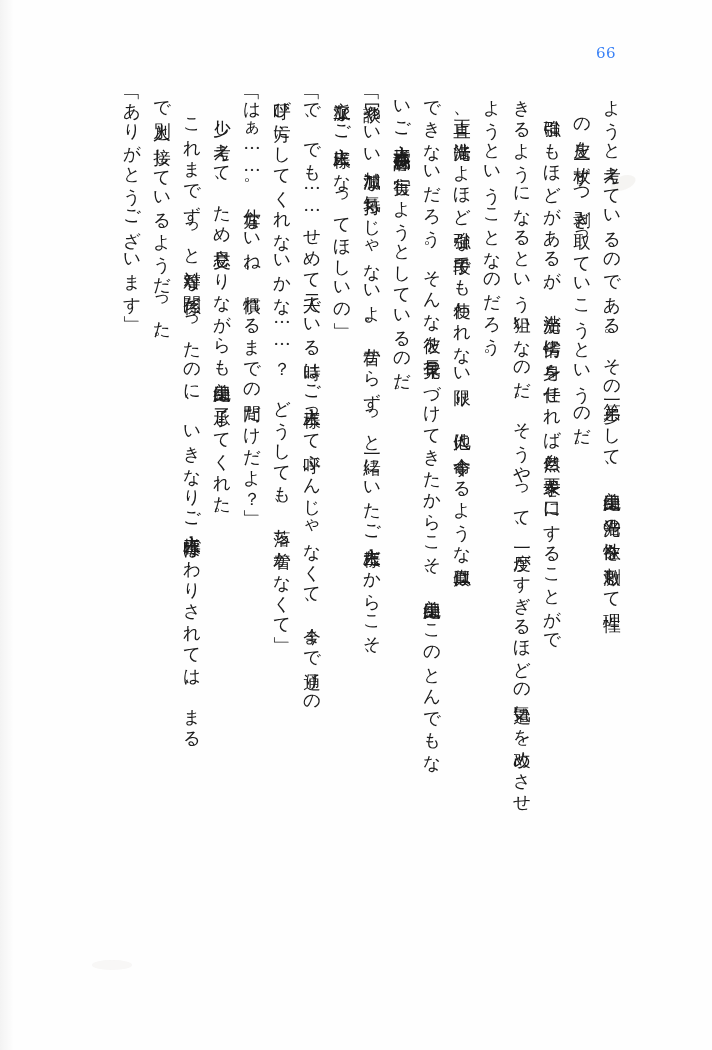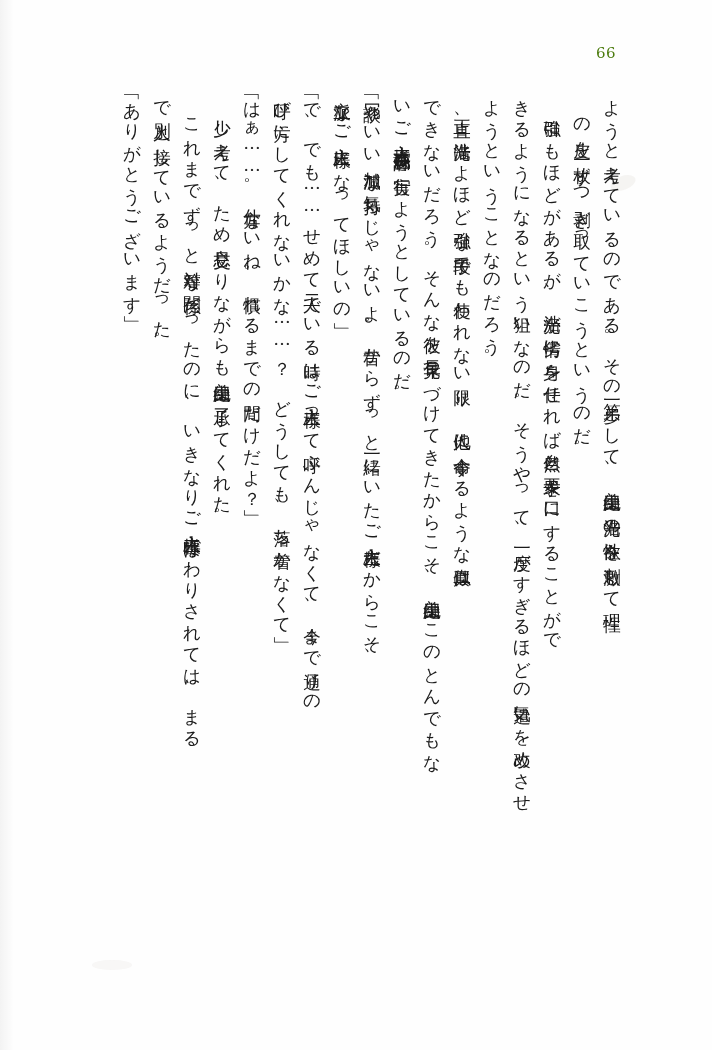--- a/index.html
+++ b/index.html
@@ -20,21 +20,21 @@
     height: 1050px;
     box-sizing: border-box;
     background: #fefefe;
   }
   .page-number {
     position: absolute;
     top: 44px;
     right: 96px;
     font-size: 15px;
     letter-spacing: 0.5px;
-    color: #4d7c0f;
+    color: #3b82f6;
     font-family: "DejaVu Serif", "Liberation Serif", serif;
     text-align: center;
   }
   .body-text {
     position: absolute;
     top: 88px;
     right: 92px;
     left: 96px;
     bottom: 40px;
     display: flex;

